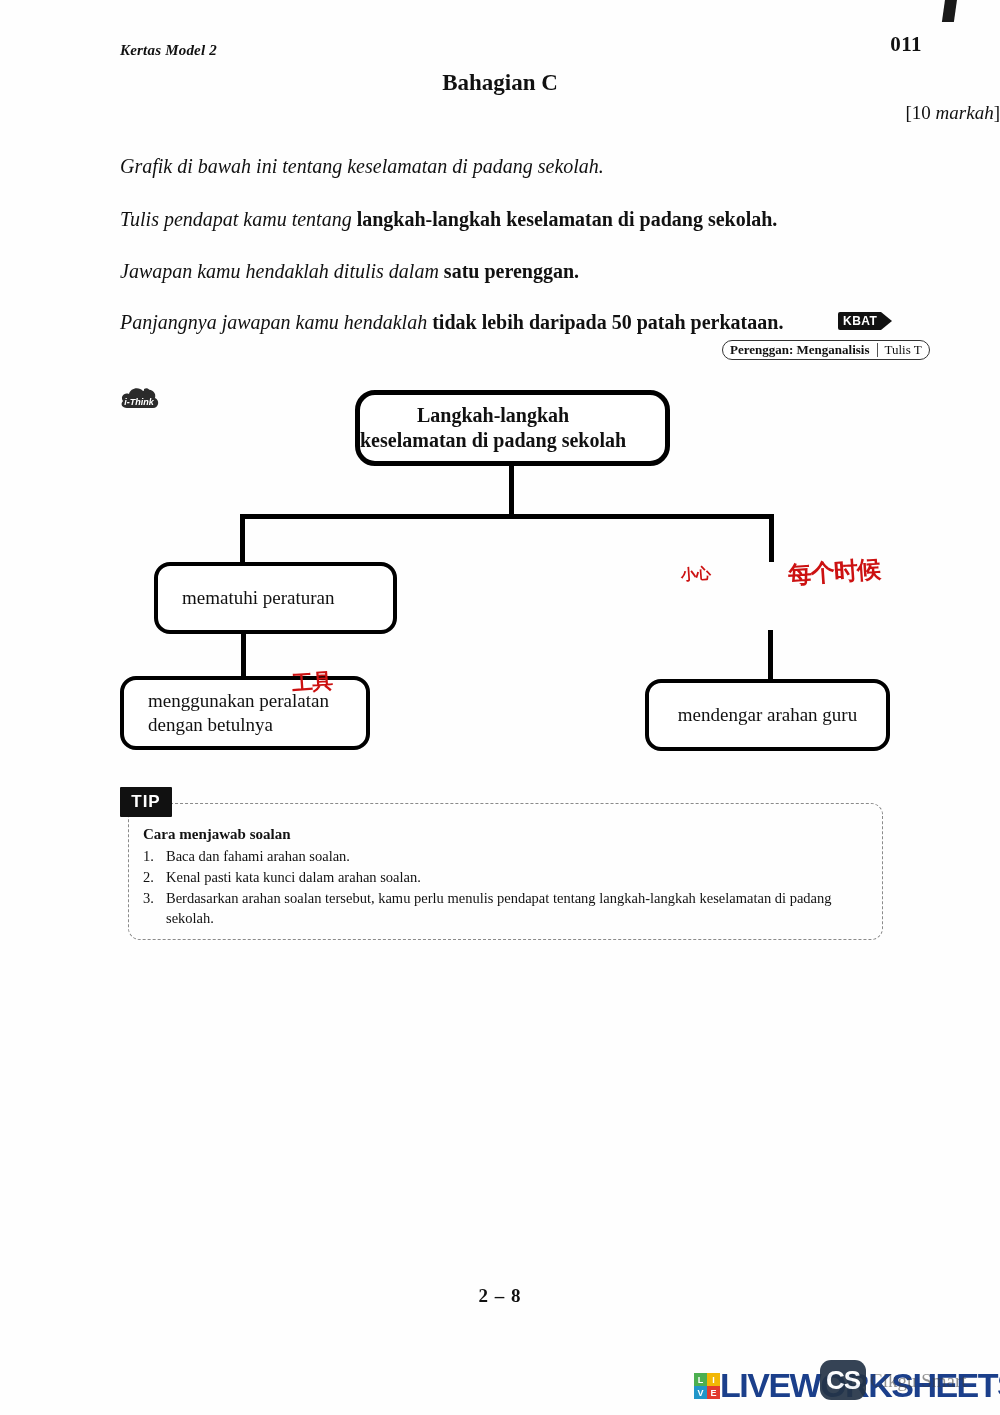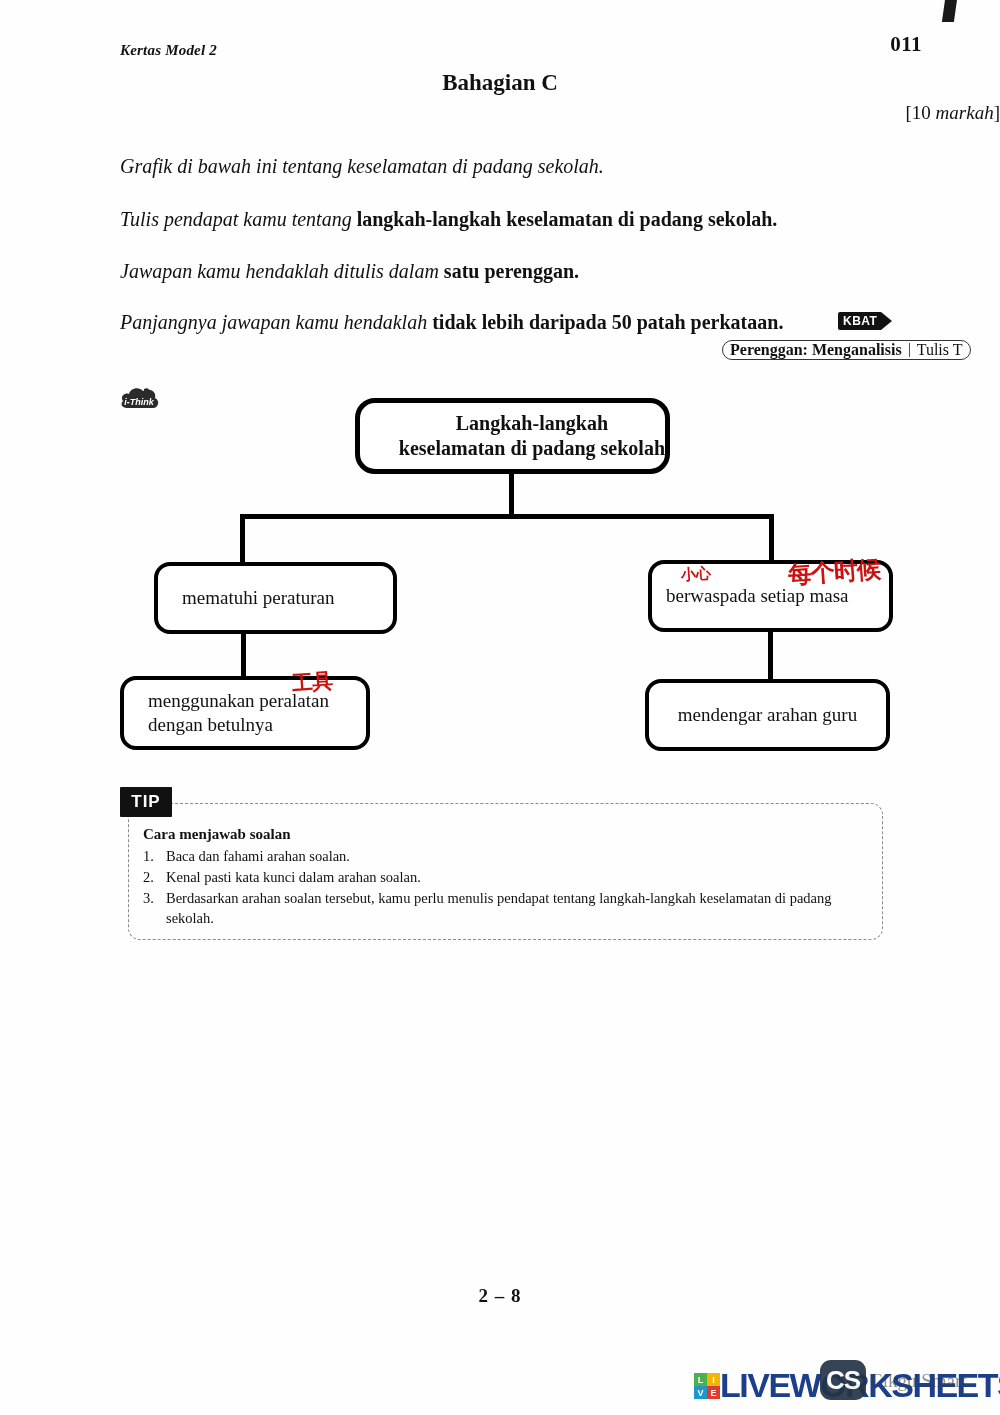--- a/index.html
+++ b/index.html
@@ -103,21 +103,21 @@
   
   .perenggan {
     position: absolute;
     left: 722px; top: 340px;
     border: 1px solid #333;
     border-radius: 10px;
     height: 18px;
     display: flex;
     align-items: center;
     padding: 0 7px;
-    font-size: 16px;
+    font-size: 13px;
     background: #fff;
   }
   .perenggan .p-main { font-weight: bold; }
   .perenggan .p-sep {
     width: 1px;
     height: 14px;
     background: #555;
     margin: 0 7px;
   }
   .perenggan .p-aras { font-weight: normal; }
@@ -136,25 +136,25 @@
   .node {
     position: absolute;
     background: #fff;
     border: 4px solid #000;
     border-radius: 16px;
     box-sizing: border-box;
     display: flex;
     align-items: center;
   }
   .node-root {
-    left: 355px; top: 398px;
+    left: 355px; top: 390px;
     width: 315px; height: 76px;
     border-width: 5px;
     border-radius: 20px;
-    justify-content: flex-end;
+    justify-content: flex-start;
     text-align: center;
     font-weight: bold;
     font-size: 20px;
     line-height: 25px;
   }
   .node-l1 {
     left: 122px; top: 562px;
     width: 243px; height: 72px;
     padding-left: 24px;
     font-size: 19px;
@@ -366,21 +366,20 @@
 
   <div class="node node-l1">mematuhi peraturan</div>
 
   <div class="node node-l2">
     <div>
       <div>menggunakan peralatan</div>
       <div>dengan betulnya</div>
     </div>
   </div>
 
-  <div class="node node-r1">berwaspada setiap masa</div>
   <div class="node node-r2">mendengar arahan guru</div>
 
   <div class="ann ann-tools">工具</div>
   <div class="ann ann-careful">小心</div>
   <div class="ann ann-always">每个时候</div>
 
   <div class="tip-tag">TIP</div>
   <div class="tip-box">
     <div class="tip-heading">Cara menjawab soalan</div>
     <ul class="tip-list">

